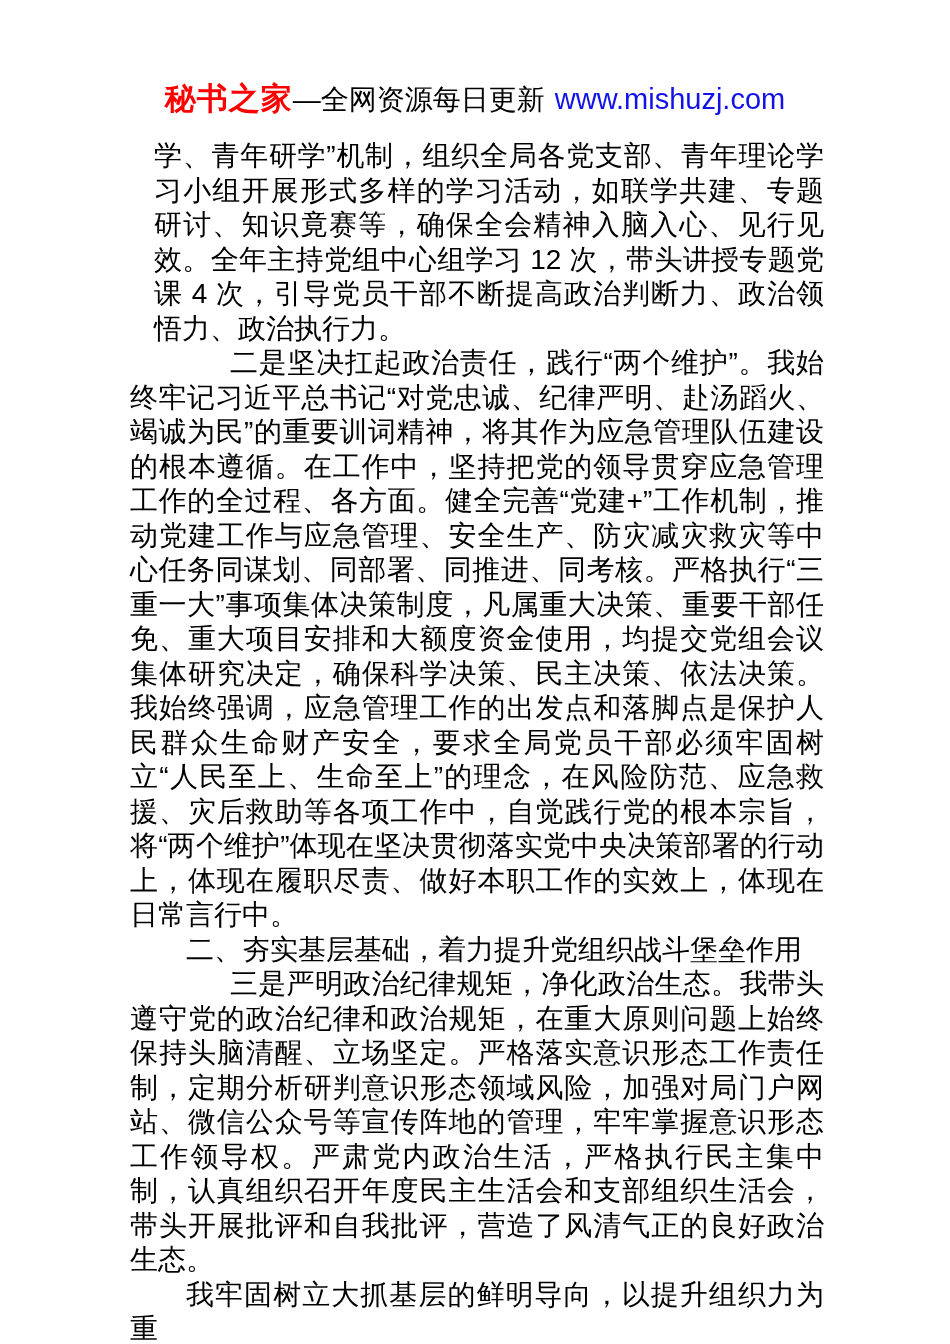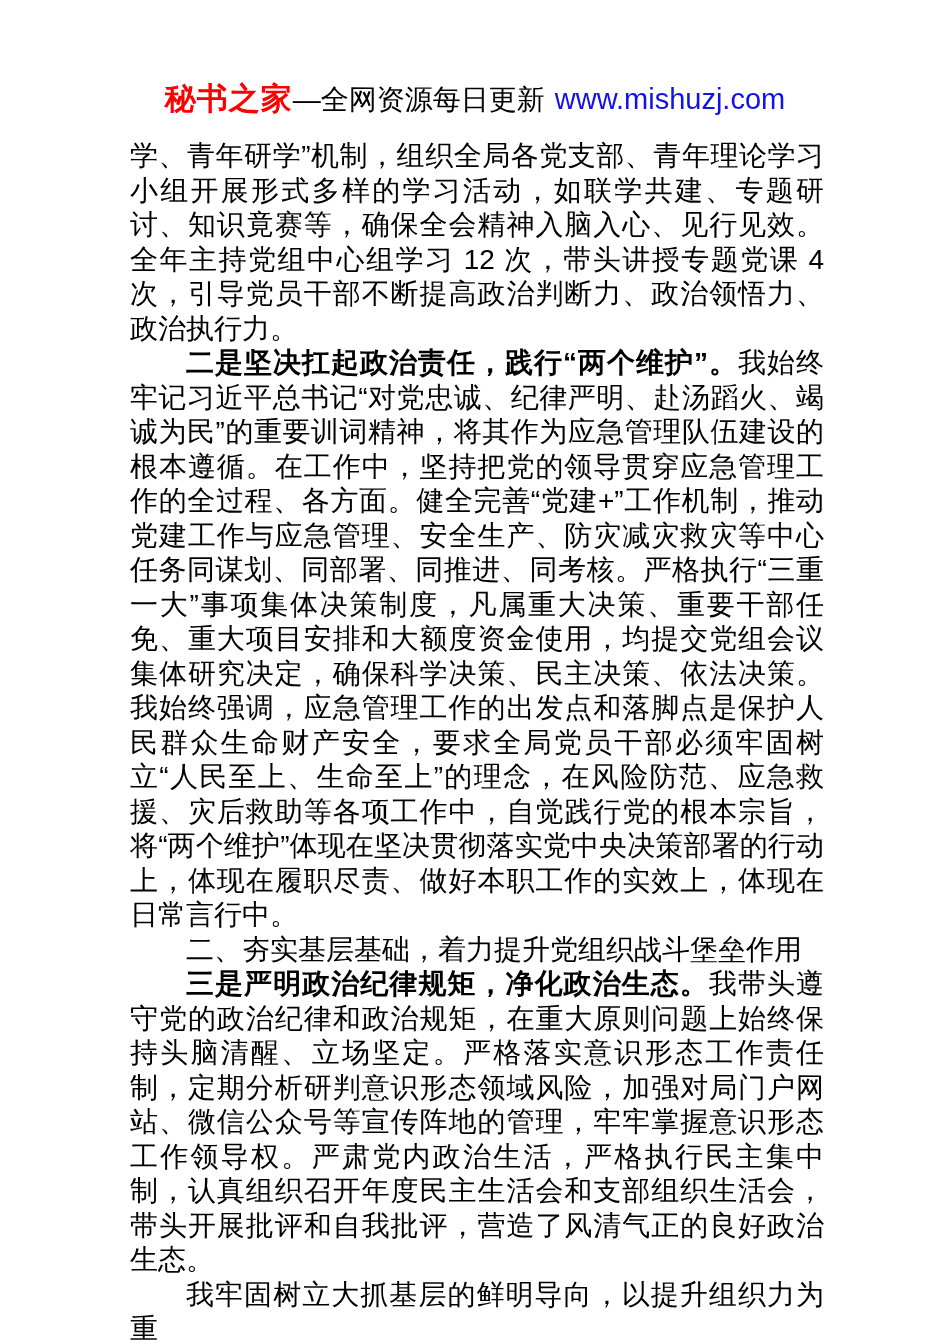--- a/index.html
+++ b/index.html
@@ -59,23 +59,25 @@
     text-align: justify;
     text-justify: inter-character;
   }
   .para {
     margin: 0;
     padding: 0;
     text-indent: 2em;
   }
   .para.no-indent {
     text-indent: 0;
+    margin-left: 24px;
   }
   .lead {
-    font-weight: bold;
+    font-weight: normal;
+    margin-left: 44px;
   }
 </style>
 </head>
 <body>
 
 <div class="page">
 
   <div class="header">
     <span class="brand">秘书之家</span><span class="dash">—</span><span class="tagline">全网资源每日更新</span><a class="url">www.mishuzj.com</a>
   </div>

